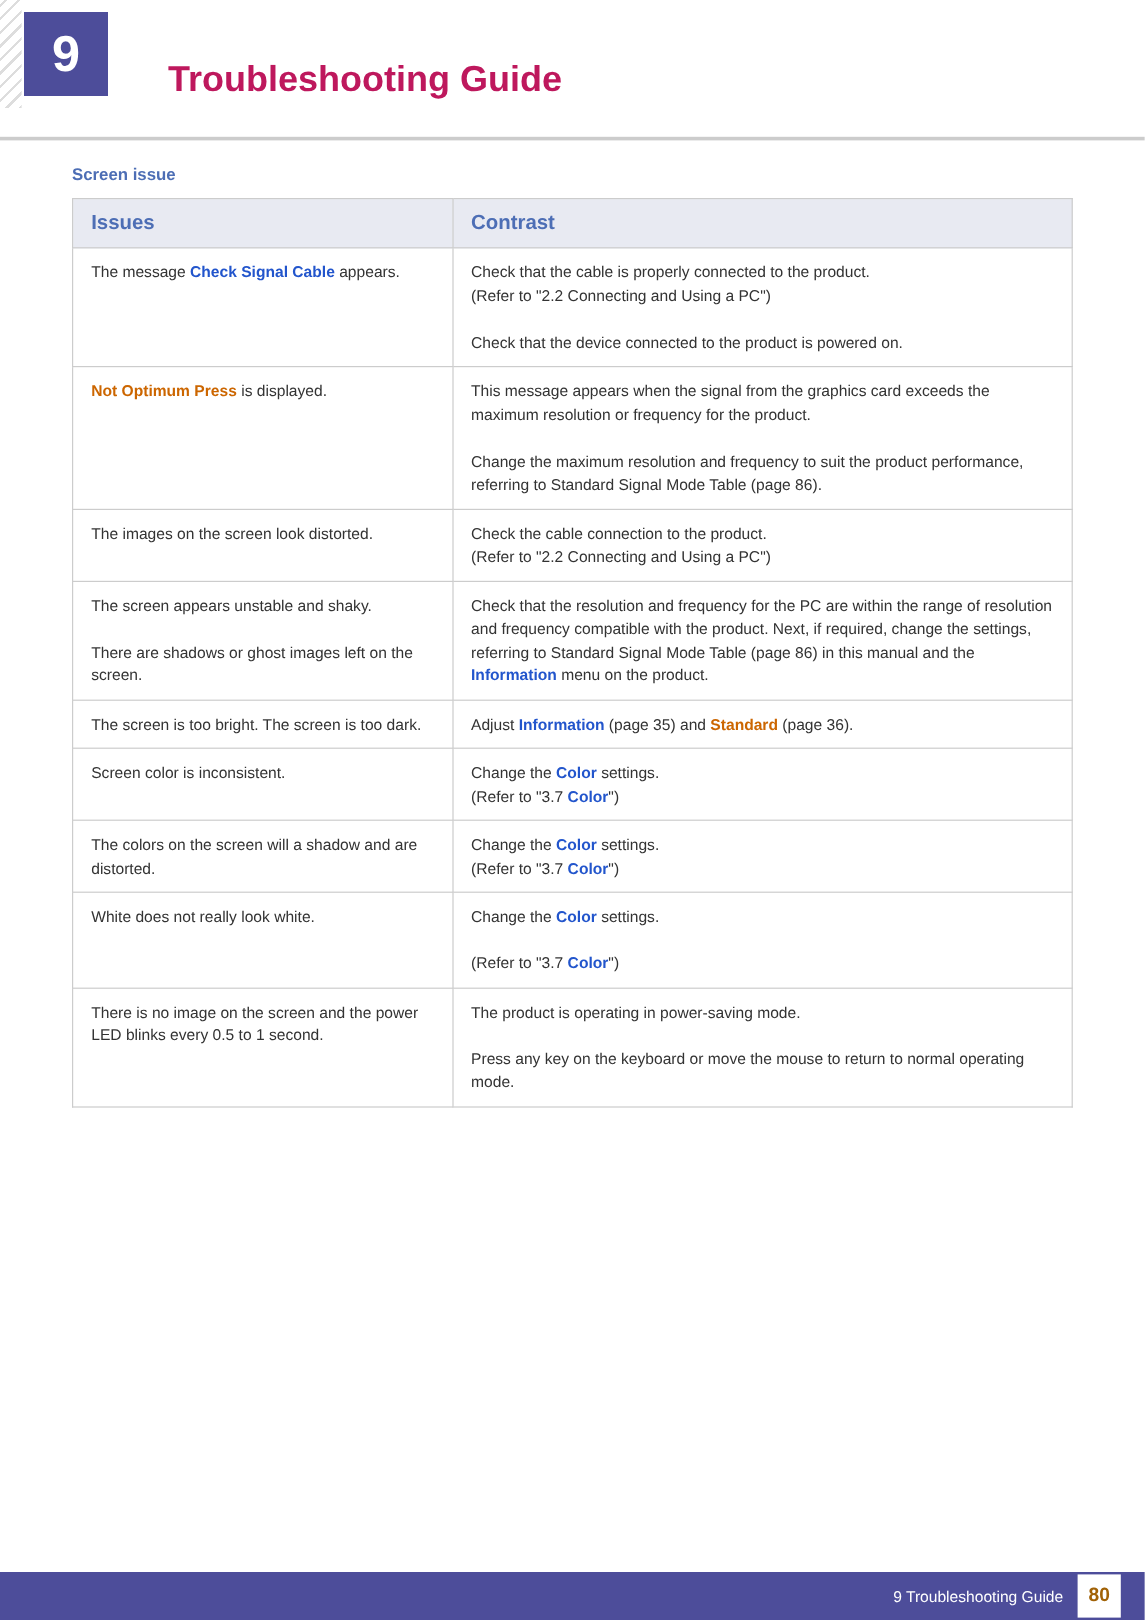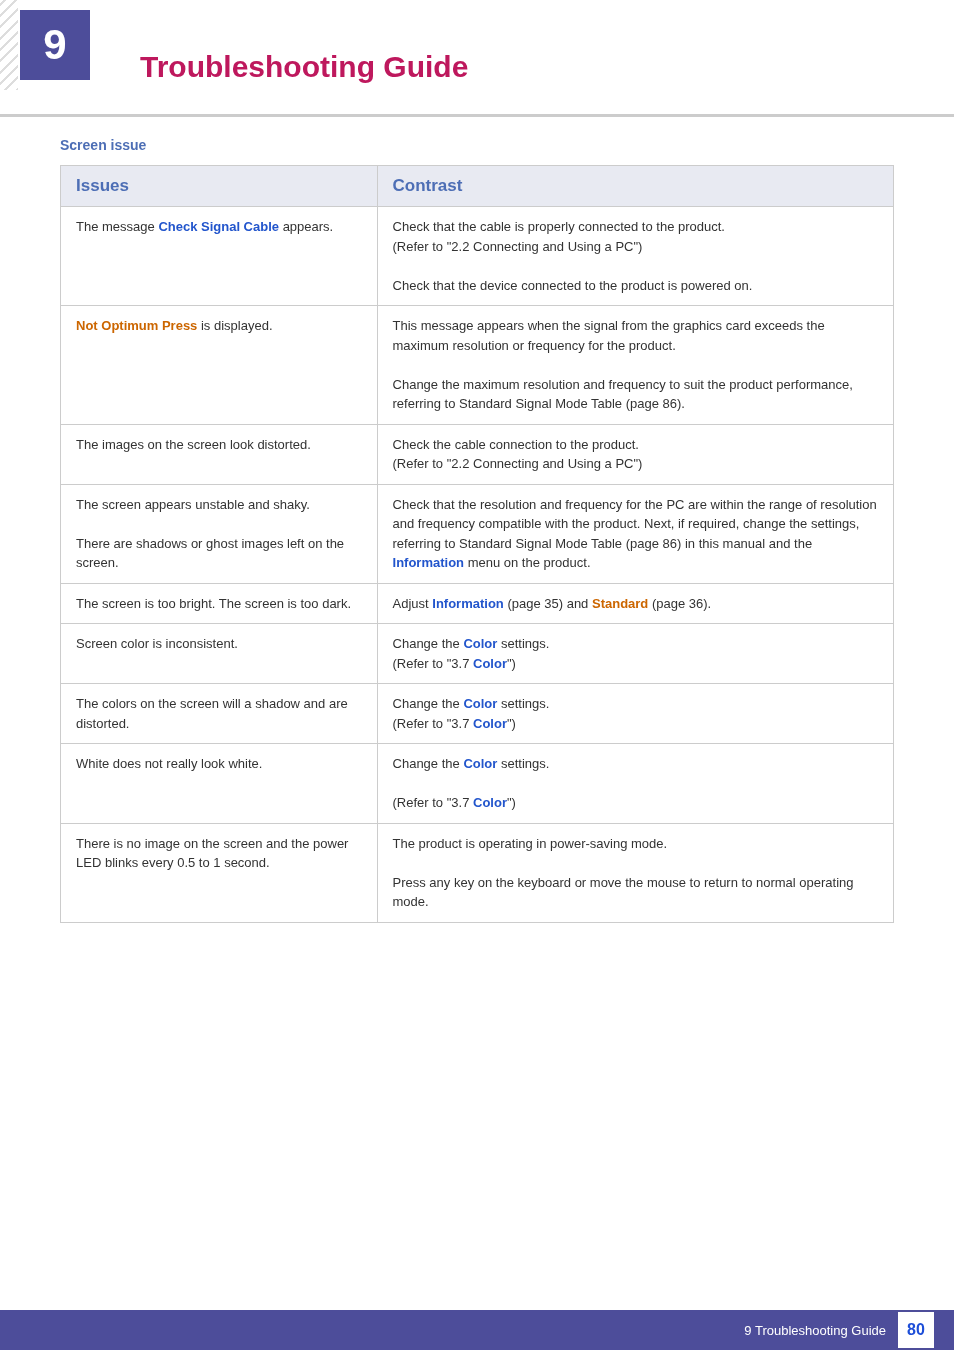--- a/index.html
+++ b/index.html
@@ -129,21 +129,21 @@
     }
 
     .footer-text {
       color: white;
       font-size: 13px;
       margin-right: 12px;
     }
 
     .footer-number {
       background: white;
-      color: #1d4ed8;
+      color: #a16207;
       font-weight: bold;
       font-size: 16px;
       width: 36px;
       height: 36px;
       display: flex;
       align-items: center;
       justify-content: center;
     }
 
     

